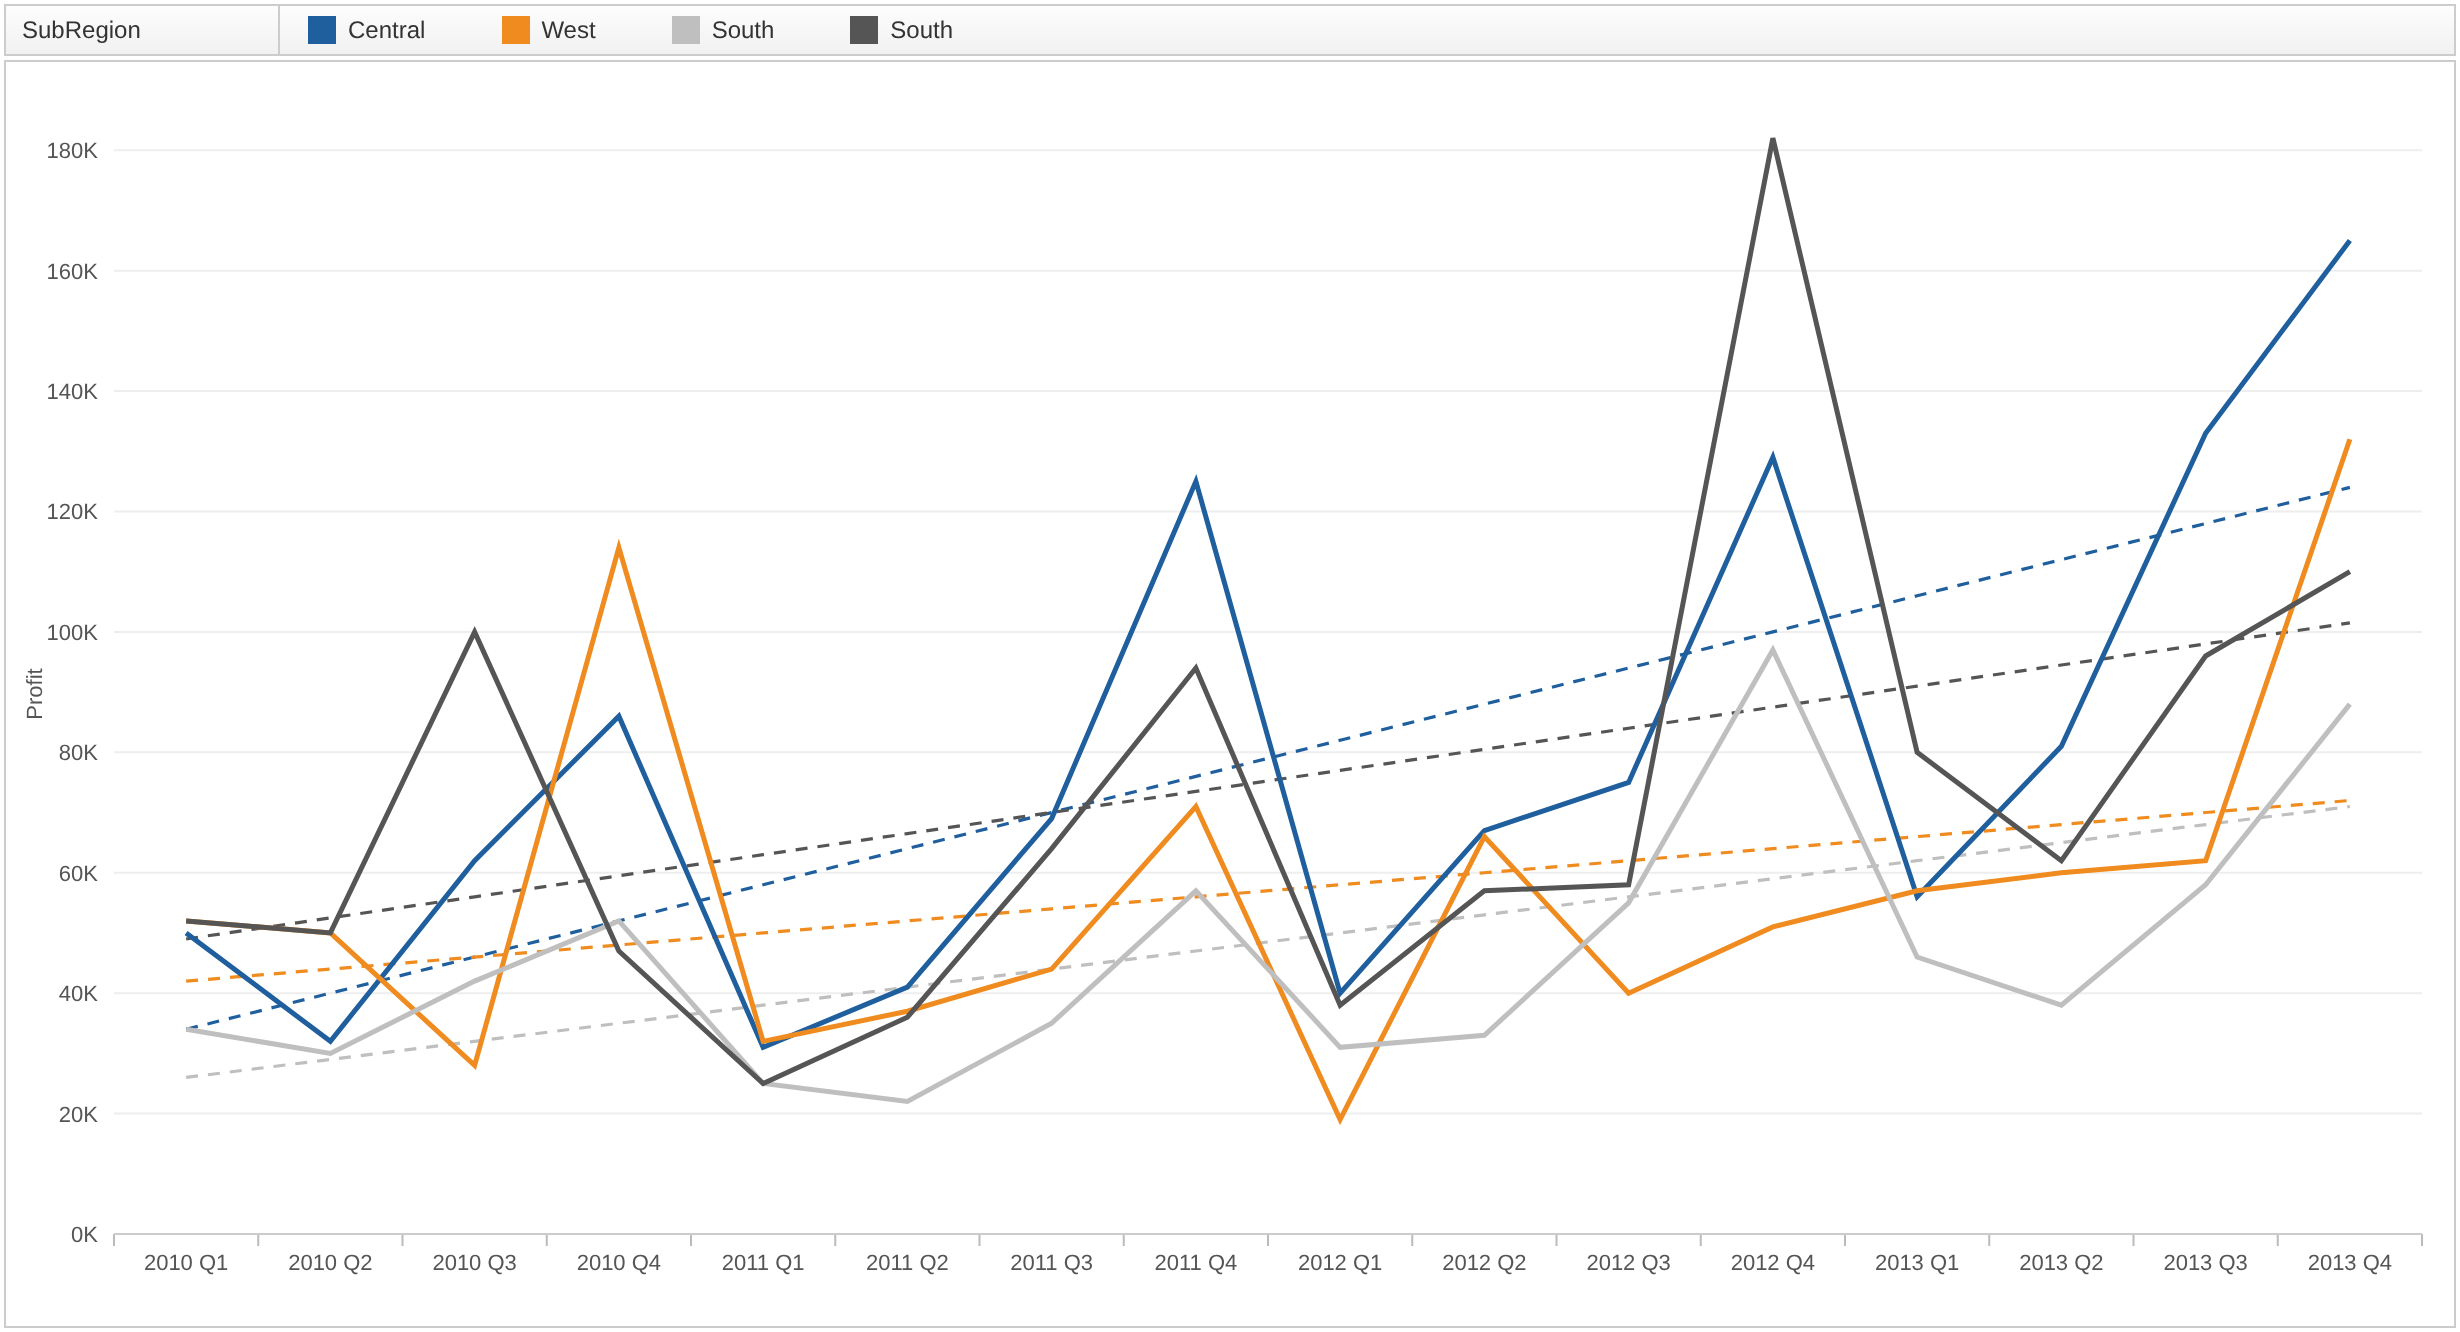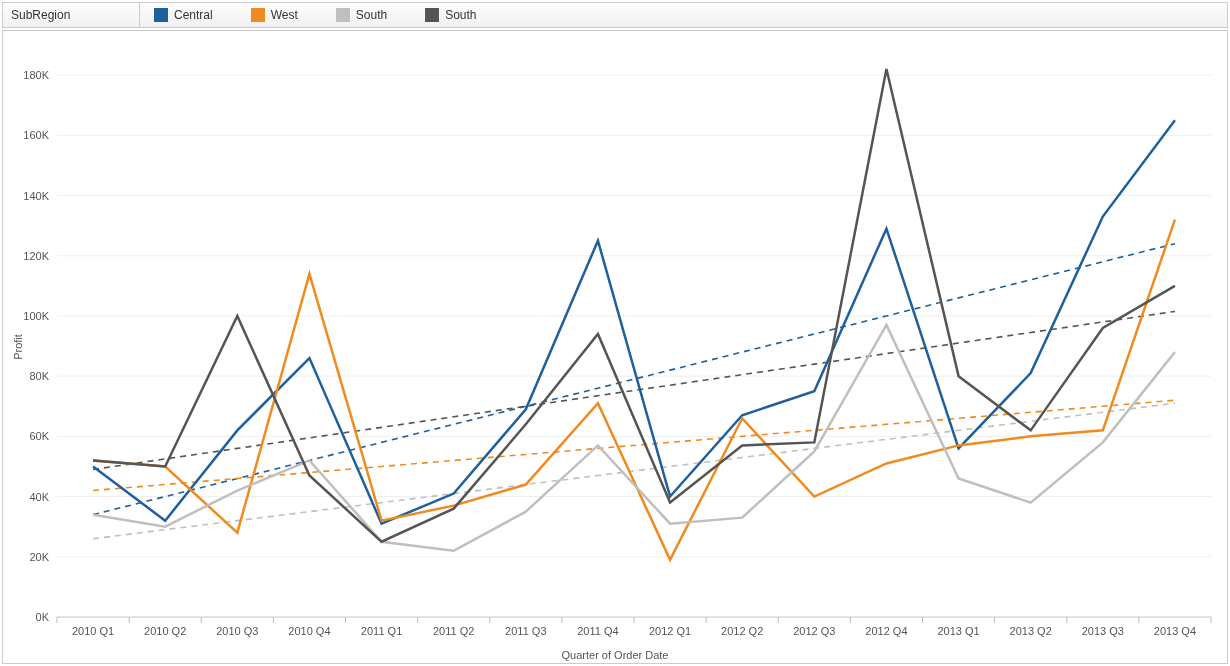--- a/index.html
+++ b/index.html
@@ -152,14 +152,13 @@
       <line x1="54" x2="1208" y1="586" y2="586" stroke="#ccc"></line>
       <path d="M90.0625,483.6421052631579 L162.1875,465.57894736842104 L234.3125,447.5157894736842 L306.4375,429.4526315789474 L378.5625,411.38947368421054 L450.6875,393.3263157894737 L522.8125,375.2631578947369 L594.9375,357.2 L667.0625,339.13684210526316 L739.1875,321.0736842105263 L811.3125,303.0105263157895 L883.4375,284.94736842105266 L955.5625,266.8842105263158 L1027.6875,248.821052631579 L1099.8125,230.7578947368421 L1171.9375,212.69473684210527" class="trend" stroke="#1f5f9e"></path>
       <path d="M90.0625,459.5578947368421 L162.1875,453.5368421052632 L234.3125,447.5157894736842 L306.4375,441.4947368421052 L378.5625,435.47368421052636 L450.6875,429.4526315789474 L522.8125,423.4315789473684 L594.9375,417.4105263157895 L667.0625,411.38947368421054 L739.1875,405.36842105263156 L811.3125,399.34736842105264 L883.4375,393.3263157894737 L955.5625,387.30526315789473 L1027.6875,381.28421052631575 L1099.8125,375.2631578947369 L1171.9375,369.2421052631579" class="trend" stroke="#ef8b1f"></path>
       <path d="M90.0625,507.7263157894737 L162.1875,498.69473684210527 L234.3125,489.66315789473686 L306.4375,480.63157894736844 L378.5625,471.6 L450.6875,462.5684210526316 L522.8125,453.5368421052632 L594.9375,444.5052631578948 L667.0625,435.47368421052636 L739.1875,426.44210526315794 L811.3125,417.4105263157895 L883.4375,408.37894736842105 L955.5625,399.34736842105264 L1027.6875,390.3157894736842 L1099.8125,381.28421052631575 L1171.9375,372.25263157894733" class="trend" stroke="#bfbfbf"></path>
       <path d="M90.0625,438.4842105263158 L162.1875,427.9473684210526 L234.3125,417.4105263157895 L306.4375,406.87368421052633 L378.5625,396.33684210526314 L450.6875,385.8 L522.8125,375.2631578947369 L594.9375,364.7263157894737 L667.0625,354.1894736842105 L739.1875,343.65263157894736 L811.3125,333.11578947368423 L883.4375,322.57894736842104 L955.5625,312.0421052631579 L1027.6875,301.5052631578947 L1099.8125,290.9684210526315 L1171.9375,280.43157894736845" class="trend" stroke="#555555"></path>
       <path d="M90.0625,435.47368421052636 L162.1875,489.66315789473686 L234.3125,399.34736842105264 L306.4375,327.09473684210525 L378.5625,492.6736842105263 L450.6875,462.5684210526316 L522.8125,378.2736842105263 L594.9375,209.68421052631578 L667.0625,465.57894736842104 L739.1875,384.2947368421053 L811.3125,360.2105263157895 L883.4375,197.64210526315787 L955.5625,417.4105263157895 L1027.6875,342.14736842105265 L1099.8125,185.60000000000002 L1171.9375,89.26315789473682" class="series" stroke="#1f5f9e"></path>
       <path d="M90.0625,429.4526315789474 L162.1875,435.47368421052636 L234.3125,501.70526315789476 L306.4375,242.8 L378.5625,489.66315789473686 L450.6875,474.61052631578946 L522.8125,453.5368421052632 L594.9375,372.25263157894733 L667.0625,528.8 L739.1875,387.30526315789473 L811.3125,465.57894736842104 L883.4375,432.4631578947368 L955.5625,414.4 L1027.6875,405.36842105263156 L1099.8125,399.34736842105264 L1171.9375,188.61052631578946" class="series" stroke="#ef8b1f"></path>
       <path d="M90.0625,483.6421052631579 L162.1875,495.6842105263158 L234.3125,459.5578947368421 L306.4375,429.4526315789474 L378.5625,510.7368421052632 L450.6875,519.7684210526315 L522.8125,480.63157894736844 L594.9375,414.4 L667.0625,492.6736842105263 L739.1875,486.65263157894736 L811.3125,420.42105263157896 L883.4375,293.978947368421 L955.5625,447.5157894736842 L1027.6875,471.6 L1099.8125,411.38947368421054 L1171.9375,321.0736842105263" class="series" stroke="#bfbfbf"></path>
       <path d="M90.0625,429.4526315789474 L162.1875,435.47368421052636 L234.3125,284.94736842105266 L306.4375,444.5052631578948 L378.5625,510.7368421052632 L450.6875,477.62105263157895 L522.8125,393.3263157894737 L594.9375,303.0105263157895 L667.0625,471.6 L739.1875,414.4 L811.3125,411.38947368421054 L883.4375,38.084210526315815 L955.5625,345.1578947368421 L1027.6875,399.34736842105264 L1099.8125,296.9894736842105 L1171.9375,254.84210526315786" class="series" stroke="#555555"></path>
     </svg>
-  <div class="xlabel">Quarter of Order Date</div>
 </div>
 
 </body></html>

